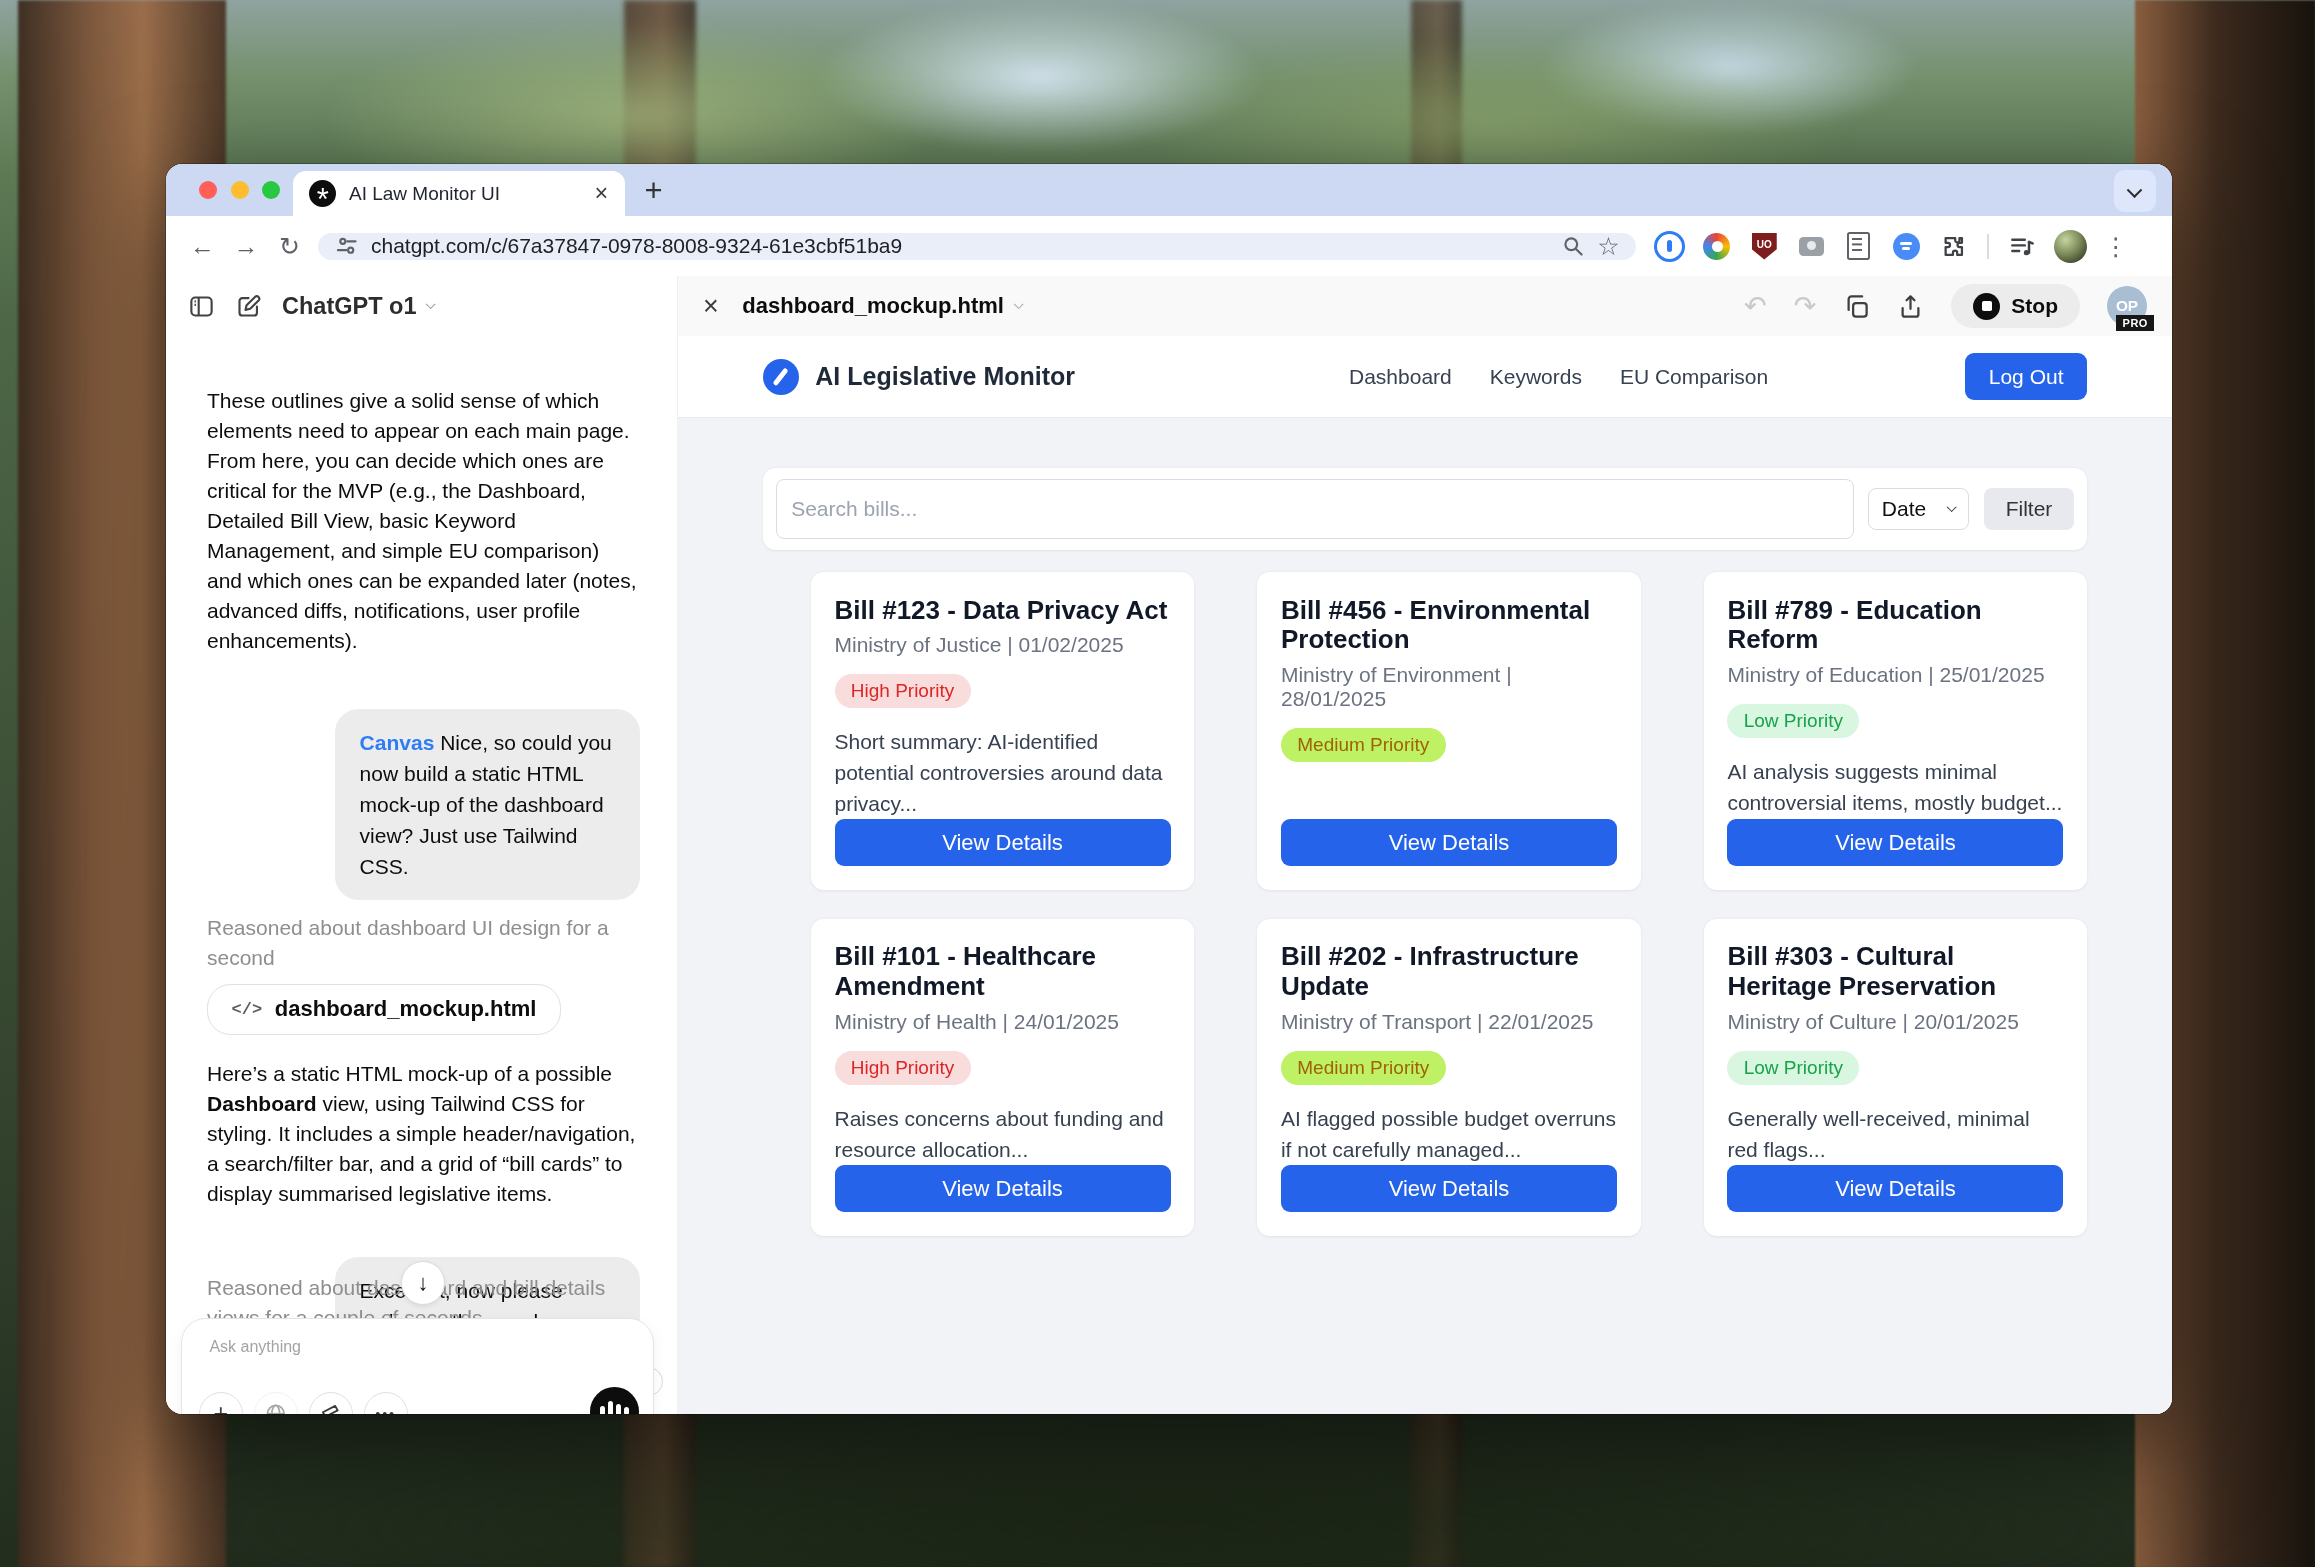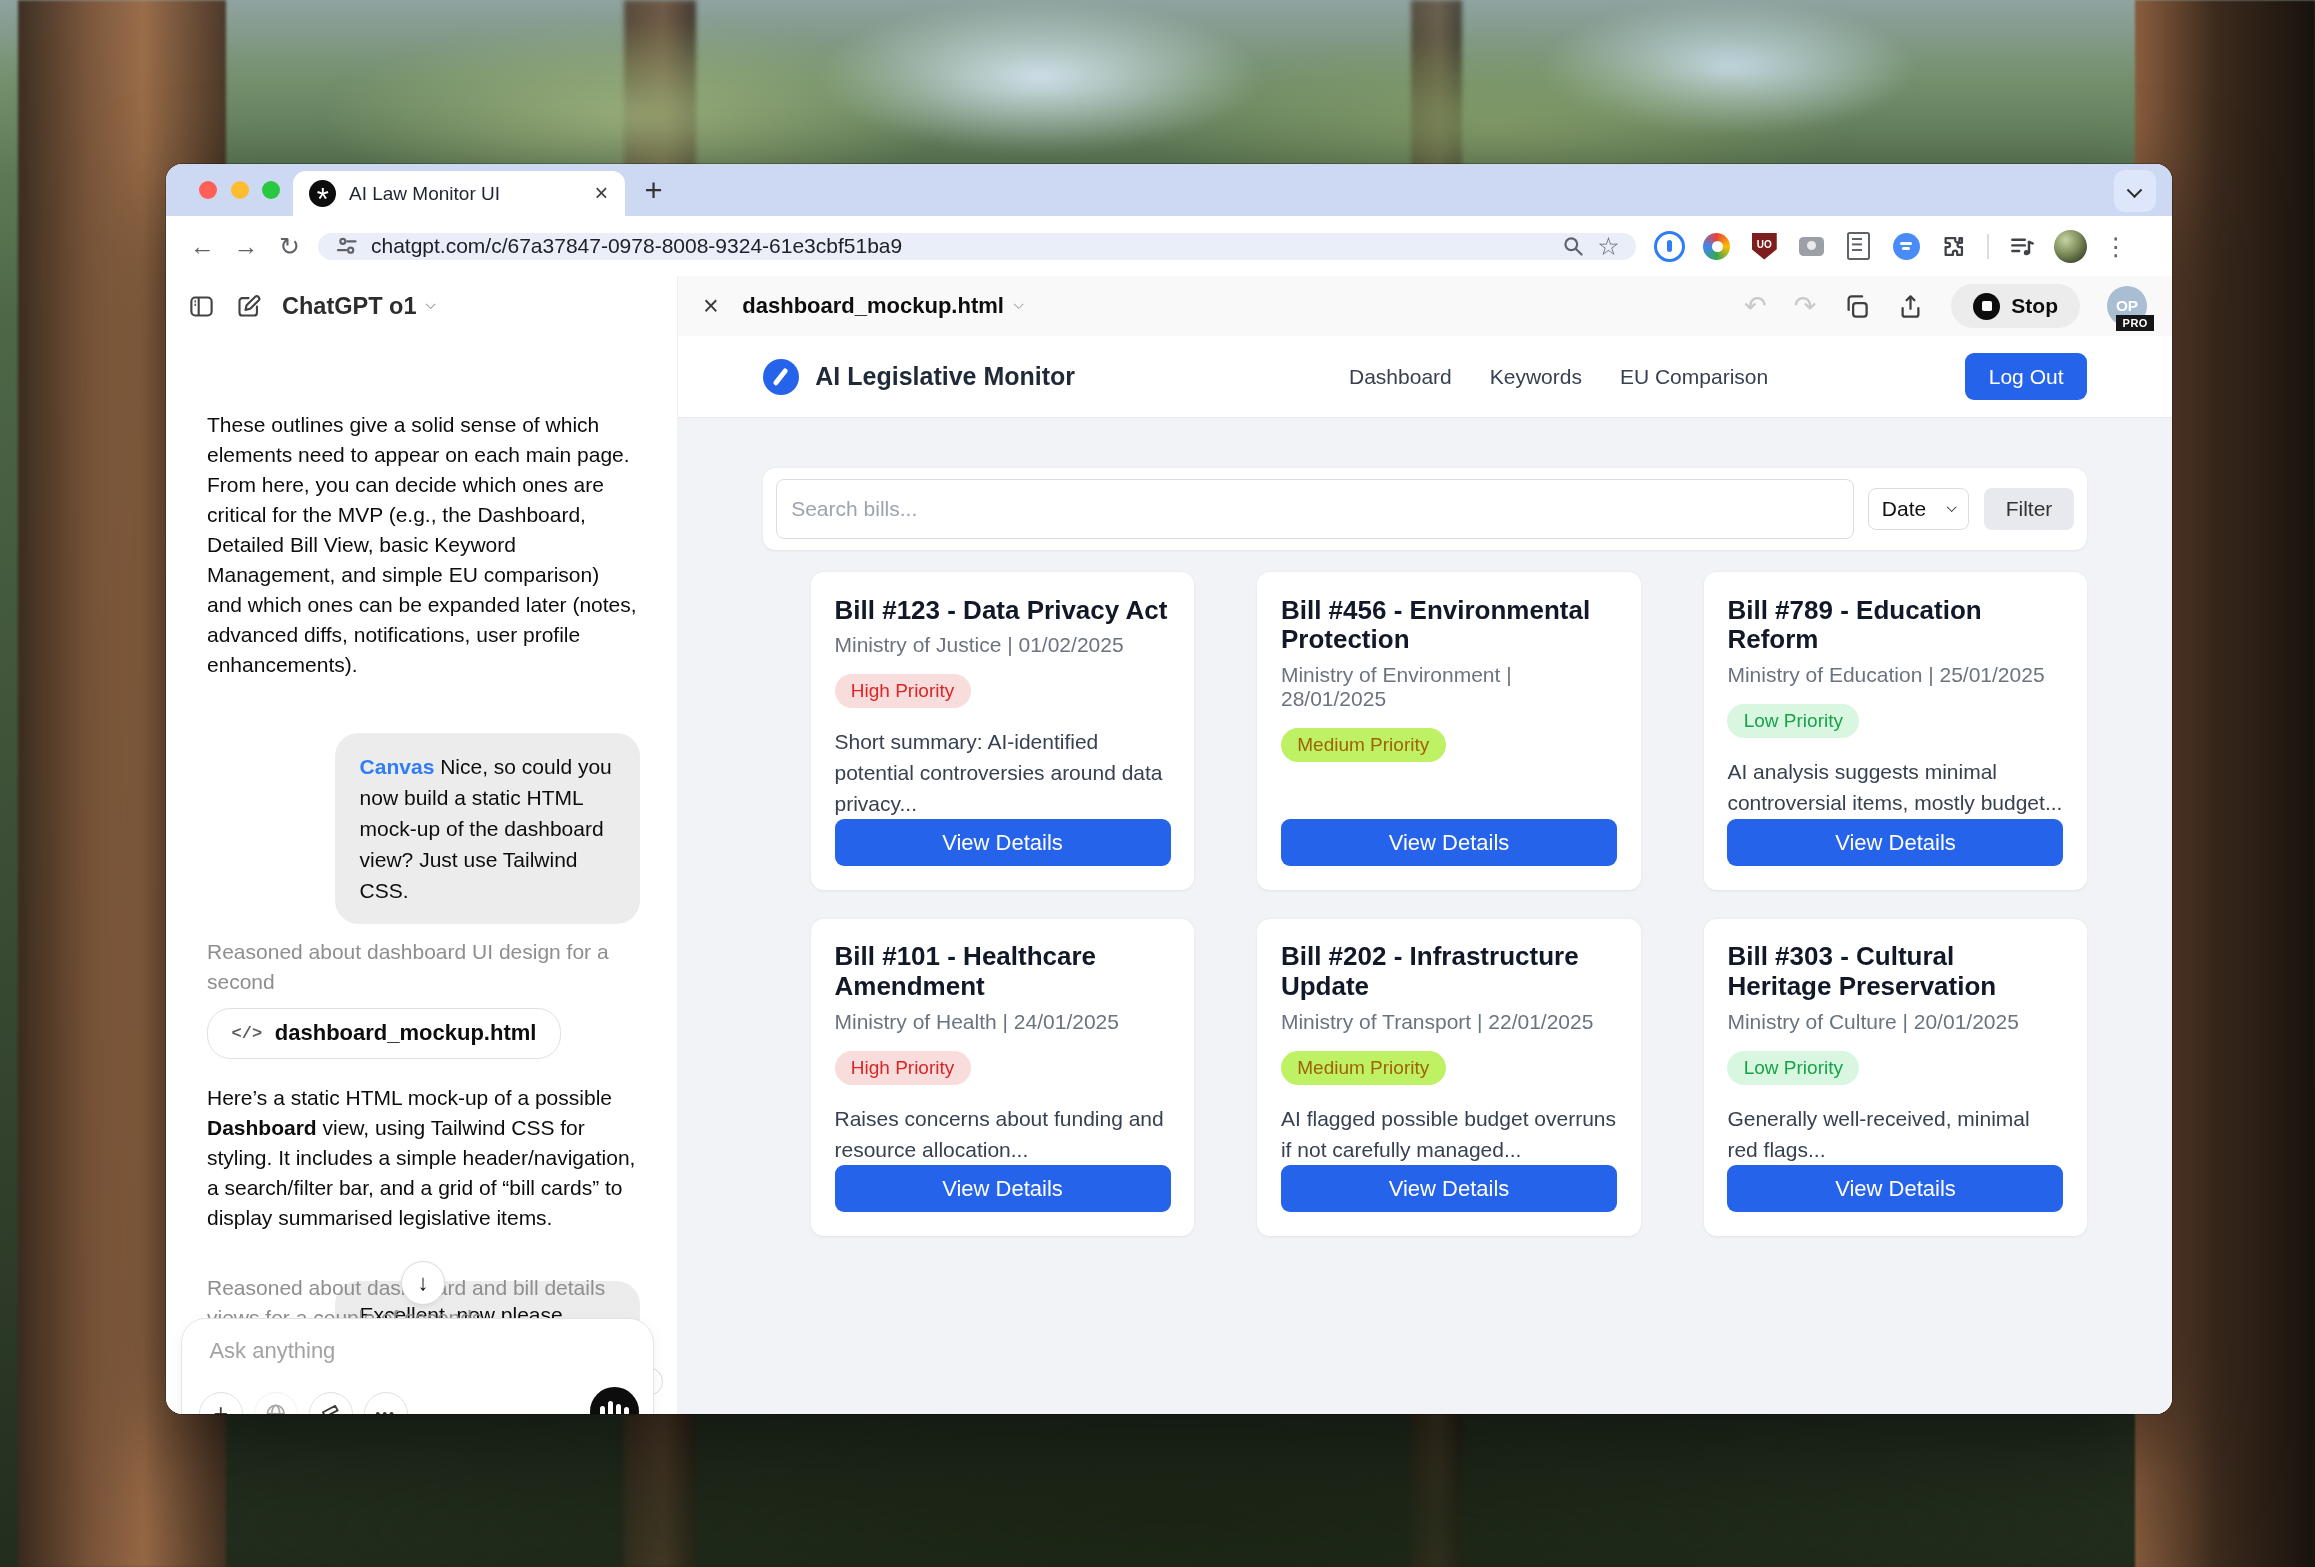--- a/index.html
+++ b/index.html
@@ -58,39 +58,39 @@
   .dots{font-size:24.4px;color:#5f6368;}
   
   .content{flex:1;display:flex;min-height:0;}
   .chat{width:511px;background:#fff;position:relative;flex:0 0 auto;border-right:0.9px solid #efefef;}
   .chat-header{height:60px;display:flex;align-items:center;gap:20px;padding:0 22px;}
   .cicon{color:#424242;display:flex;align-items:center;}
   .model{font-size:23.5px;font-weight:600;color:#2d2d2d;display:flex;align-items:center;gap:11px;}
   .model .chev{color:#9a9a9a;}
   .chat-body{position:absolute;left:0;right:0;top:60px;bottom:0;overflow:hidden;}
   .msg{margin:0 37px 0 41px;font-size:21px;line-height:30px;color:#0d0d0d;}
-  .p1{margin-top:74px;}
+  .p1{margin-top:50px;}
   .bubble{background:#ececec;border-radius:23.5px;padding:18px 24.4px;width:256px;margin-left:auto;margin-right:37px;
           font-size:21px;line-height:31px;color:#0d0d0d;}
   .b1{margin-top:53px;}
   .b2{margin-top:48px;}
   .canvas-link{color:#2f7cf6;font-weight:600;text-decoration:none;}
   .reasoned{margin:12.7px 37px 0 41px;font-size:21px;color:#8e8e8e;line-height:30px;}
   .chip{display:inline-flex;align-items:center;gap:12.7px;margin:11px 0 0 41px;padding:11.8px 23.5px;
         border:1.4px solid #e0e0e0;border-radius:23.5px;background:#fff;}
   .chip .code{font-size:17px;color:#5d5d5d;font-family:"Liberation Mono",monospace;font-weight:bold;}
   .chip .fname{font-size:22px;font-weight:600;color:#0d0d0d;}
   .p2{margin-top:23.5px;}
   .reasoned2{position:absolute;left:41px;top:937px;width:432px;font-size:21px;color:#8e8e8e;line-height:30px;z-index:1;}
   .scrollbtn{position:absolute;left:235px;top:925px;width:42px;height:42px;border-radius:50%;background:#fff;
              border:0.9px solid #dcdcdc;box-shadow:0 1.8px 5.4px rgba(0,0,0,.08);display:flex;align-items:center;justify-content:center;
              font-size:22px;color:#0d0d0d;z-index:3;}
   .composer{position:absolute;left:15.4px;top:982px;width:473px;height:133px;background:#fff;z-index:2;
             border:0.9px solid #e4e4e4;border-radius:25px;box-shadow:0 5.4px 16.3px rgba(0,0,0,.05);box-sizing:border-box;}
-  .composer input{position:absolute;left:25px;top:18px;width:380px;border:none;outline:none;font-size:22px;
+  .composer input{position:absolute;left:25px;top:18px;width:380px;border:none;outline:none;font-size:16px;
                   color:#0d0d0d;font-family:inherit;background:transparent;}
   .composer input::placeholder{color:#a3a3a3;}
   .comp-btns{position:absolute;left:16.3px;bottom:14.5px;display:flex;gap:11px;}
   .cbtn{width:42px;height:42px;border-radius:50%;border:0.9px solid #e0e0e0;display:flex;align-items:center;
         justify-content:center;color:#3c3c3c;font-size:25px;background:#fff;}
   .cbtn.faded{opacity:.45;}
   .cbtn.more{font-size:14.5px;letter-spacing:1.8px;}
   .voice{position:absolute;right:14.5px;bottom:14.5px;width:49px;height:49px;border-radius:50%;background:#0d0d0d;
          display:flex;align-items:center;justify-content:center;gap:3.6px;}
   .voice i{display:block;width:4.5px;background:#fff;border-radius:2.7px;}

